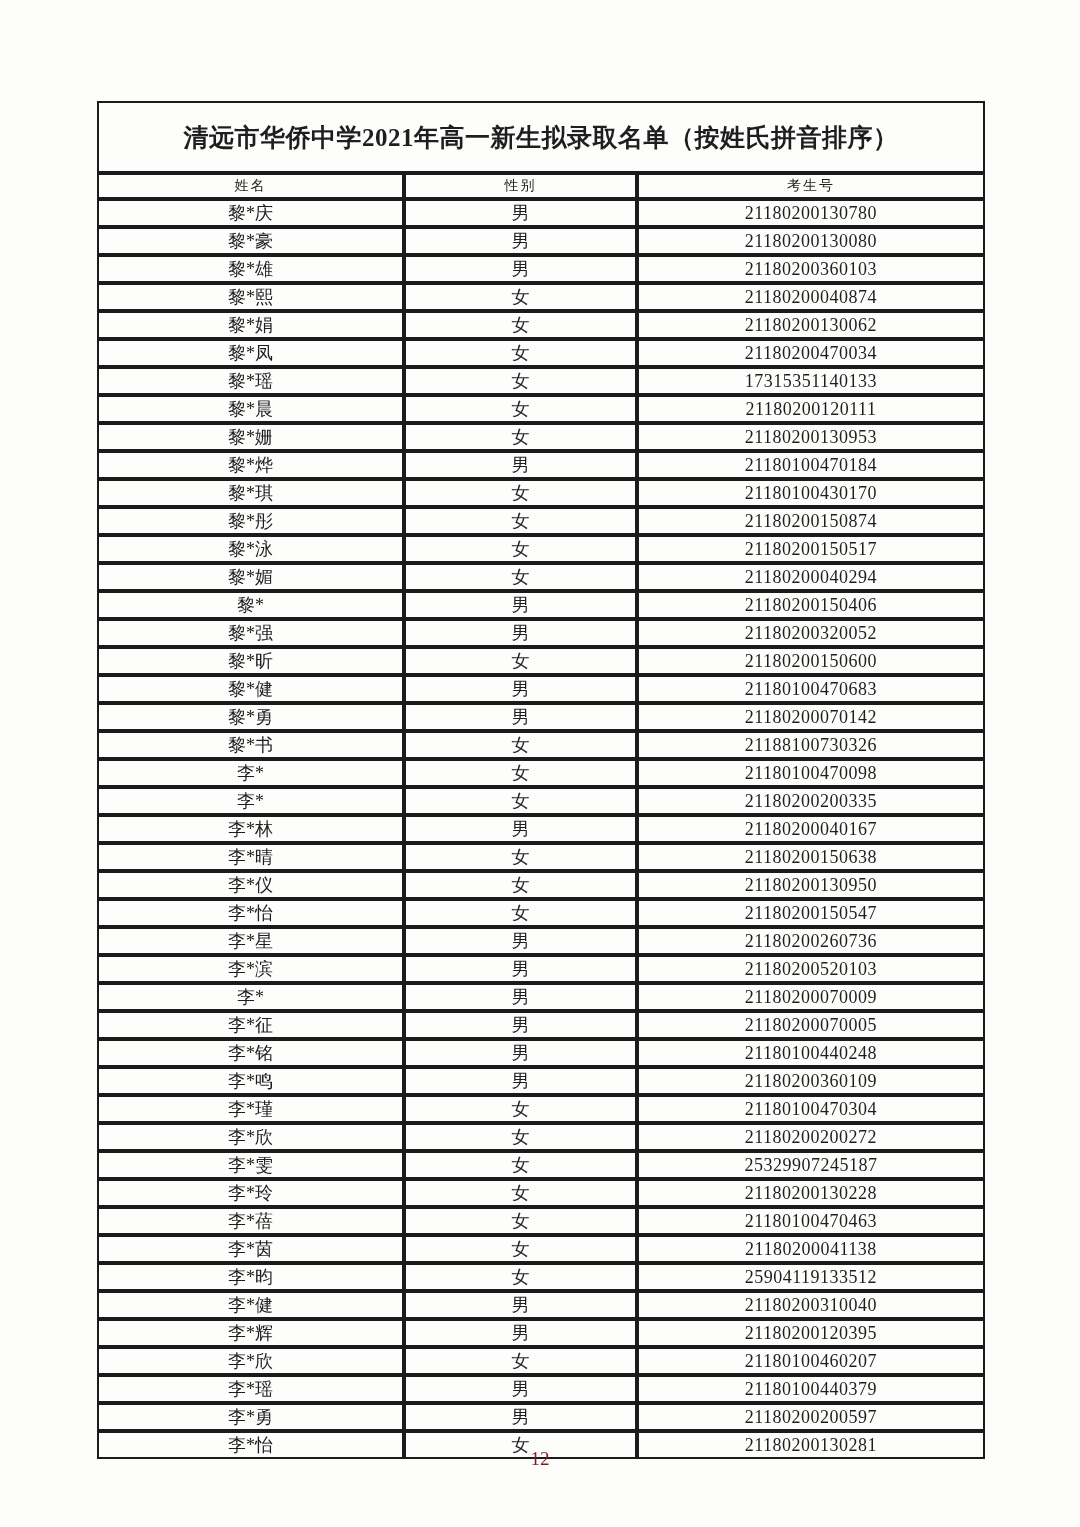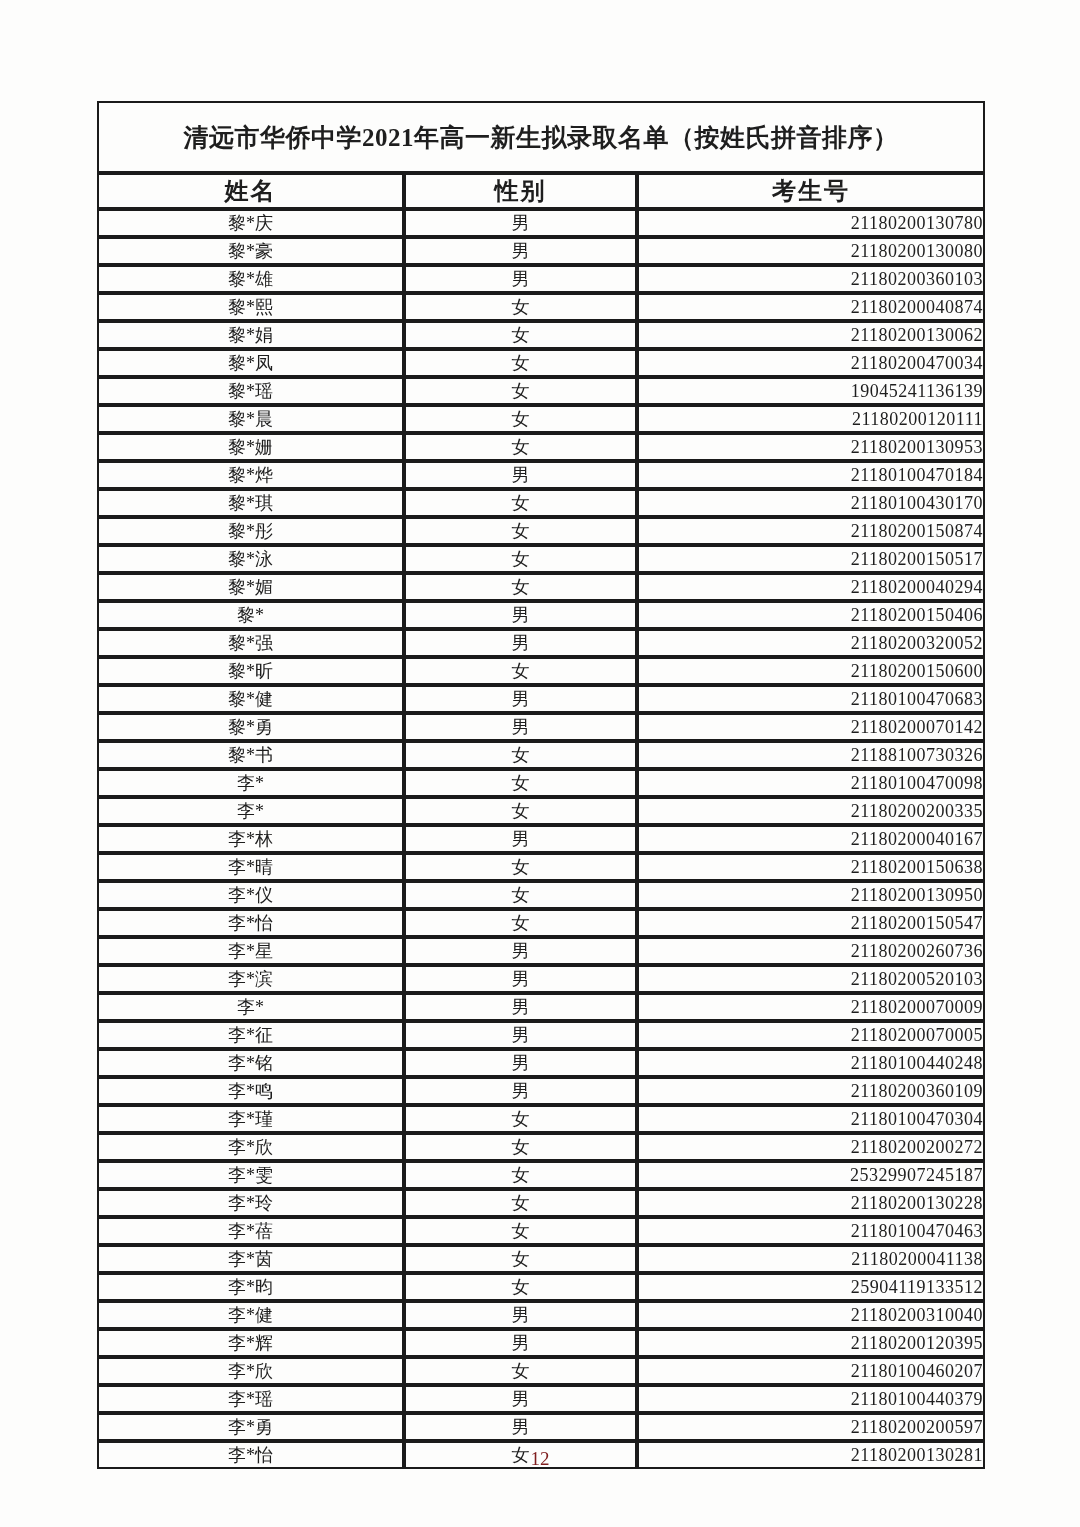--- a/index.html
+++ b/index.html
@@ -35,38 +35,38 @@
     text-align: center;
     vertical-align: middle;
     font-weight: bold;
     font-size: 25px;
     letter-spacing: 0.5px;
     padding: 11px 6px;
   }
   th.col-header {
     height: 26px;
     border: 2px solid #1b1b1b;
-    font-weight: bold;
-    font-size: 24px;
+    font-weight: normal;
+    font-size: 14px;
     text-align: center;
     vertical-align: middle;
     padding: 0;
     letter-spacing: 2px;
   }
   td.cell {
     height: 25.8px;
     border: 2px solid #1b1b1b;
     font-size: 18px;
     text-align: center;
     vertical-align: middle;
     padding: 0;
     white-space: nowrap;
     overflow: hidden;
   }
-  td.cell.num { letter-spacing: 0.5px; text-align: right; }
+  td.cell.num { letter-spacing: 0.5px; }
   .page-number {
     position: absolute;
     left: 0;
     top: 1448px;
     width: 100%;
     text-align: center;
     font-size: 19px;
     color: #7f1d1d;
   }
 </style>
@@ -119,21 +119,21 @@
             <td class="cell num">21180200130062</td>
           </tr>
           <tr>
             <td class="cell">黎*凤</td>
             <td class="cell">女</td>
             <td class="cell num">21180200470034</td>
           </tr>
           <tr>
             <td class="cell">黎*瑶</td>
             <td class="cell">女</td>
-            <td class="cell num">19045241136139</td>
+            <td class="cell num">17315351140133</td>
           </tr>
           <tr>
             <td class="cell">黎*晨</td>
             <td class="cell">女</td>
             <td class="cell num">21180200120111</td>
           </tr>
           <tr>
             <td class="cell">黎*姗</td>
             <td class="cell">女</td>
             <td class="cell num">21180200130953</td>

